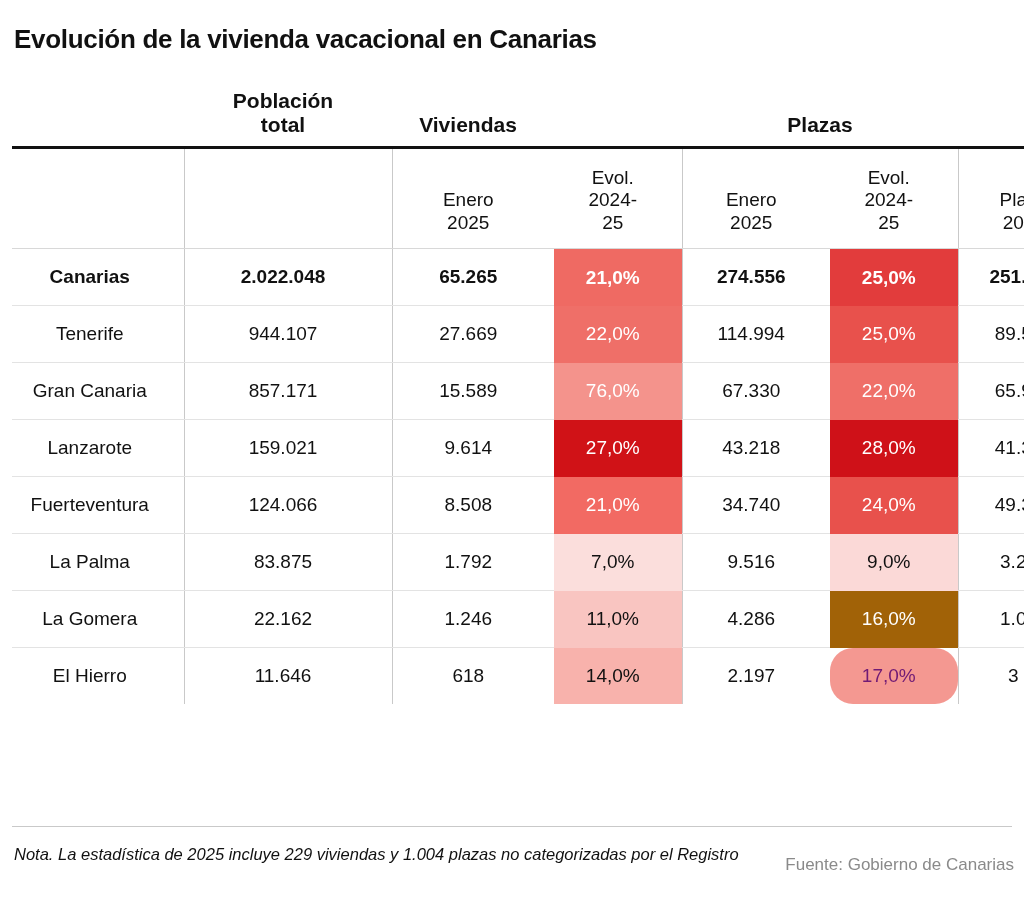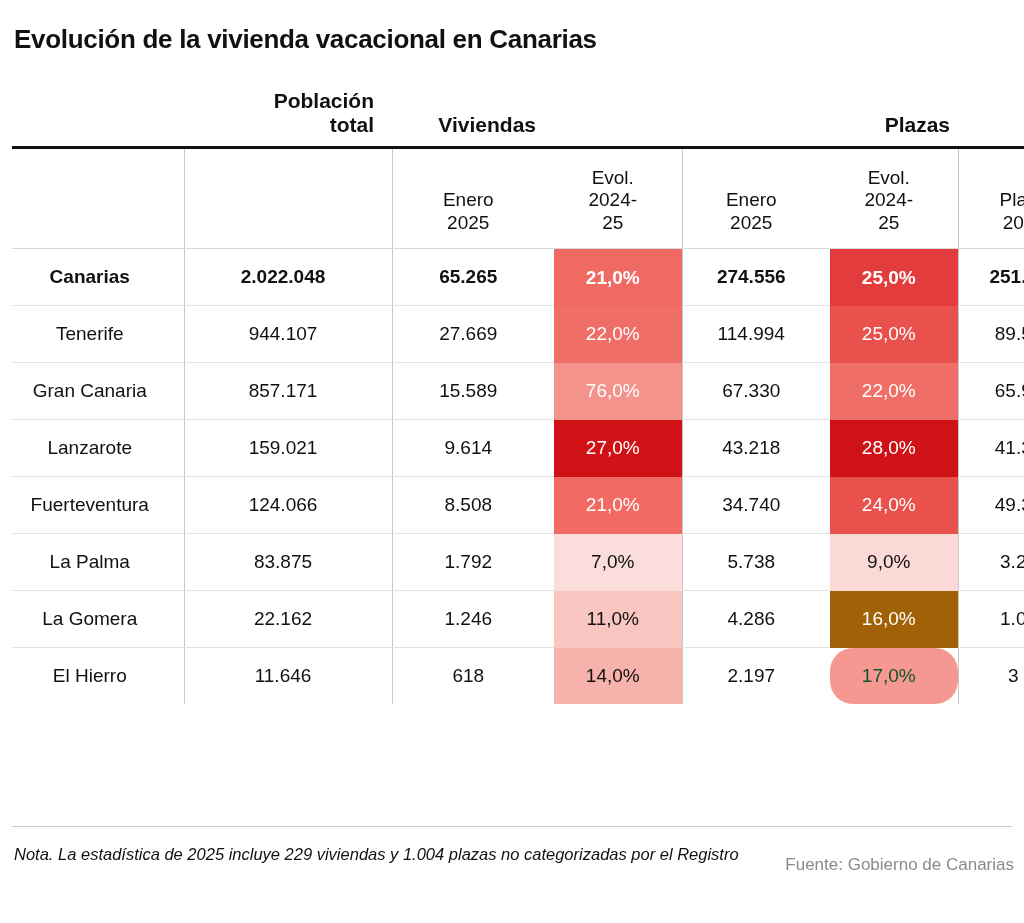--- a/index.html
+++ b/index.html
@@ -45,21 +45,20 @@
   table.main col.c-vevo   { width: 128px; }
   table.main col.c-plz    { width: 148px; }
   table.main col.c-pevo   { width: 128px; }
   table.main col.c-hot    { width: 120px; }
 
   
   .grouphead th {
     font-size: 21px;
     font-weight: bold;
     color: #111111;
-    text-align: right;
     vertical-align: bottom;
     padding: 0 18px 10px 8px;
     line-height: 1.12;
     border: none;
   }
   .grouphead th.left { text-align: left; }
   .grouphead th.center { padding-right: 8px;}
 
   .subhead th {
     font-size: 19px;
@@ -211,40 +210,40 @@
             <td class="heat" style="background:#f26a63;color:#ffffff;border-bottom:none;">21,0%</td>
             <td class="vline">34.740</td>
             <td class="heat" style="background:#e8514c;color:#ffffff;border-bottom:none;">24,0%</td>
             <td class="vline">49.3</td>
           </tr>
           <tr>
             <td class="name">La Palma</td>
             <td class="vline">83.875</td>
             <td class="vline">1.792</td>
             <td class="heat" style="background:#fbdedc;color:#111111;border-bottom:none;">7,0%</td>
-            <td class="vline">5.738</td>
+            <td class="vline">9.516</td>
             <td class="heat" style="background:#fbd9d7;color:#111111;border-bottom:none;">9,0%</td>
             <td class="vline">3.2</td>
           </tr>
           <tr>
             <td class="name">La Gomera</td>
             <td class="vline">22.162</td>
             <td class="vline">1.246</td>
             <td class="heat" style="background:#f9c5c1;color:#111111;border-bottom:none;">11,0%</td>
             <td class="vline">4.286</td>
             <td class="heat" style="background:#a16207;color:#ffffff;border-bottom:none;">16,0%</td>
             <td class="vline">1.0</td>
           </tr>
           <tr>
             <td class="name">El Hierro</td>
             <td class="vline">11.646</td>
             <td class="vline">618</td>
             <td class="heat" style="background:#f8b2ac;color:#111111;border-bottom:none;">14,0%</td>
             <td class="vline">2.197</td>
-            <td class="heat" style="background:#f49891;color:#14532d;border-bottom:none;border-radius:23px;">17,0%</td>
+            <td class="heat" style="background:#f49891;color:#701a75;border-bottom:none;border-radius:23px;">17,0%</td>
             <td class="vline">3</td>
           </tr>
         </tbody>
     </table>
   </div>
 
   <div class="bottom-rule"></div>
   <div class="note">Nota. La estadística de 2025 incluye 229 viviendas y 1.004 plazas no categorizadas por el Registro</div>
   <div class="source">Fuente: Gobierno de Canarias</div>
 </div>

